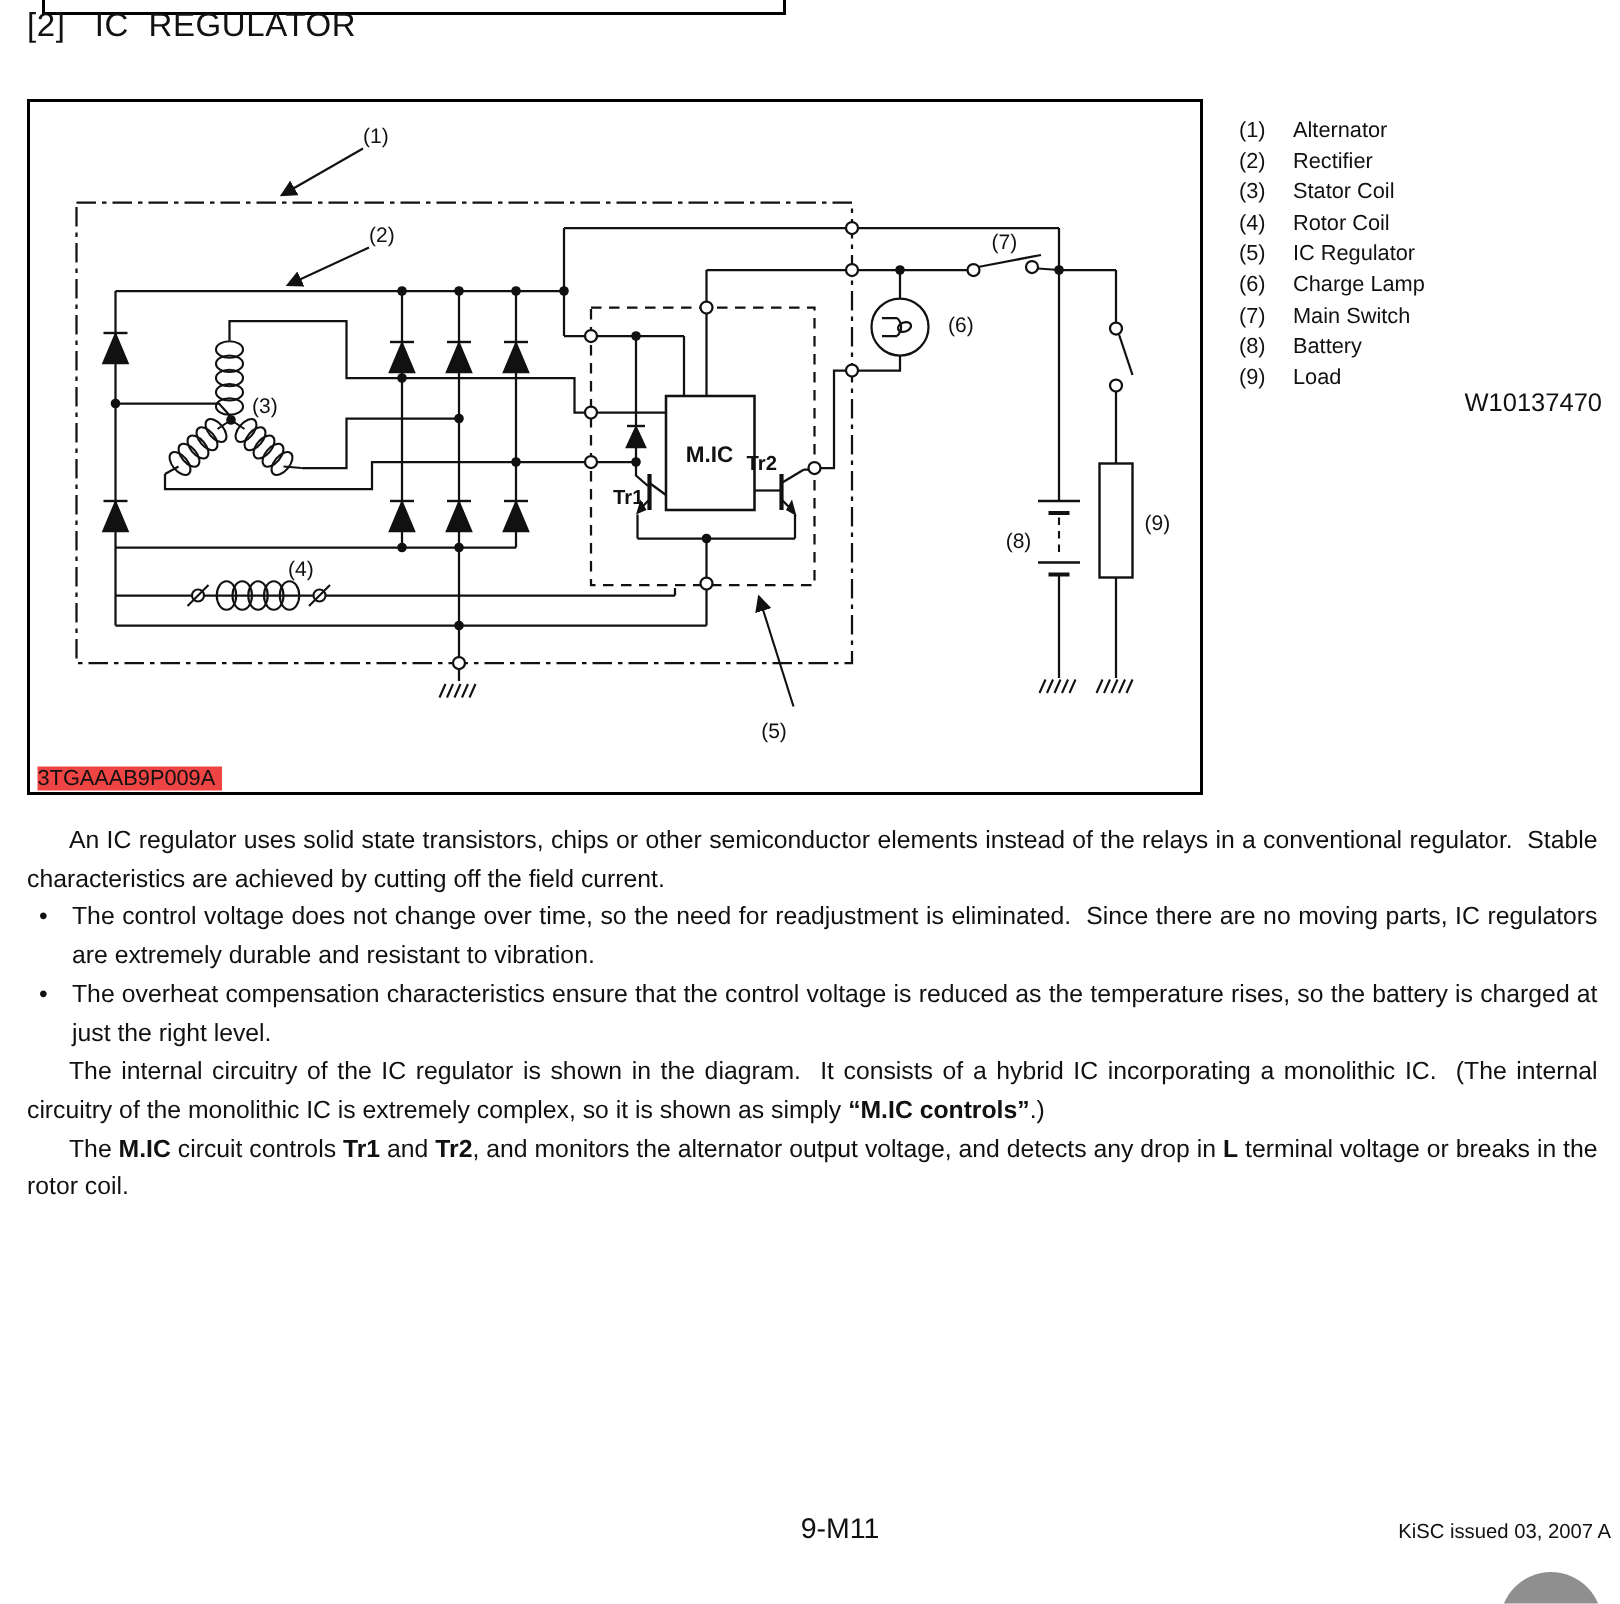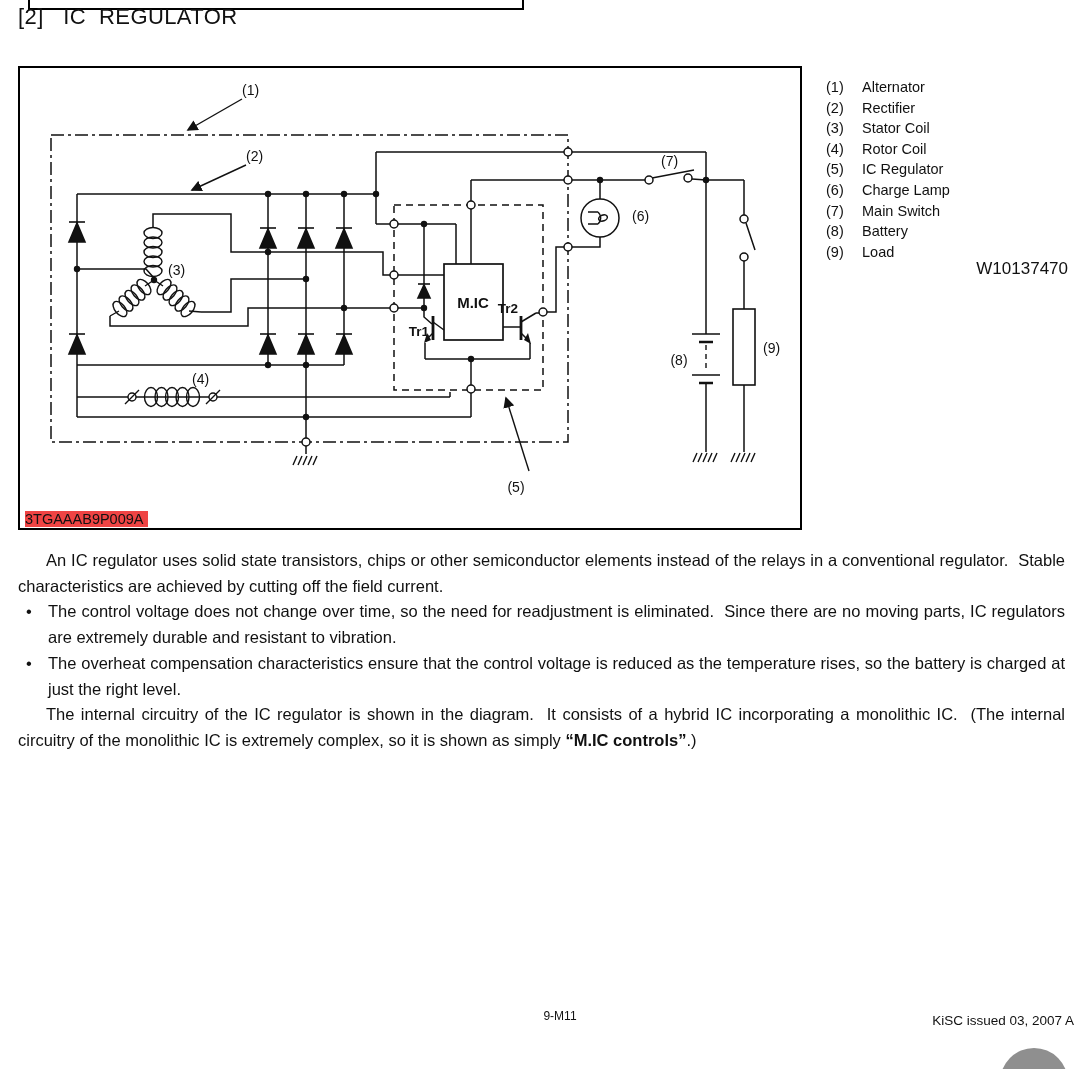--- a/index.html
+++ b/index.html
@@ -31,21 +31,21 @@
   .body-text{
     position:absolute;left:18px;top:520px;width:1047px;
     font-size:16.5px;line-height:25.7px;text-align:justify;margin-top:28px;
   }
   .body-text p{margin:0;}
   .body-text p.indent{text-indent:28px;}
   .body-text p.bullet{padding-left:30px;position:relative;}
   .body-text p.bullet .bullet-dot{position:absolute;left:8px;top:0;}
   .footer-page{
     position:absolute;left:0;top:1009px;width:1080px;text-align:center;
-    font-size:12px;text-indent:40px;
+    font-size:19px;text-indent:40px;
   }
   .footer-note{position:absolute;right:6px;top:1013px;font-size:13.5px;}
   .corner-circle{
     position:absolute;left:1000px;top:1048px;width:68px;height:68px;
     border-radius:50%;background:#8f8f8f;
   }
   svg text{font-family:"Liberation Sans", sans-serif;fill:#111;}
   svg .lbl{font-size:14px;}
   svg .lblb{font-size:13.5px;font-weight:bold;}
   svg .mic{font-size:15px;font-weight:bold;}
@@ -310,17 +310,18 @@
       <span>Load</span>
     </div>
   </div>
 <div class="legend-ref">W10137470</div>
 
 <div class="body-text">
     <p class="indent"><span>An IC regulator uses solid state transistors, chips or other semiconductor elements instead of the relays in a conventional regulator. &nbsp;Stable characteristics are achieved by cutting off the field current.</span></p>
     <p class="bullet"><span class="bullet-dot">•</span><span>The control voltage does not change over time, so the need for readjustment is eliminated. &nbsp;Since there are no moving parts, IC regulators are extremely durable and resistant to vibration.</span></p>
     <p class="bullet"><span class="bullet-dot">•</span><span>The overheat compensation characteristics ensure that the control voltage is reduced as the temperature rises, so the battery is charged at just the right level.</span></p>
     <p class="indent"><span>The internal circuitry of the IC regulator is shown in the diagram. &nbsp;It consists of a hybrid IC incorporating a monolithic IC. &nbsp;(The internal circuitry of the monolithic IC is extremely complex, so it is shown as simply </span><b>“M.IC controls”</b><span>.)</span></p>
+    <p class="indent"><span>The </span><b>M.IC</b><span> circuit controls </span><b>Tr1</b><span> and </span><b>Tr2</b><span>, and monitors the alternator output voltage, and detects any drop in </span><b>L</b><span> terminal voltage or breaks in the rotor coil.</span></p>
   </div>
 
 <div class="footer-page">9-M11</div>
 <div class="footer-note">KiSC issued 03, 2007 A</div>
 <div class="corner-circle"></div>
 
 </body></html>

